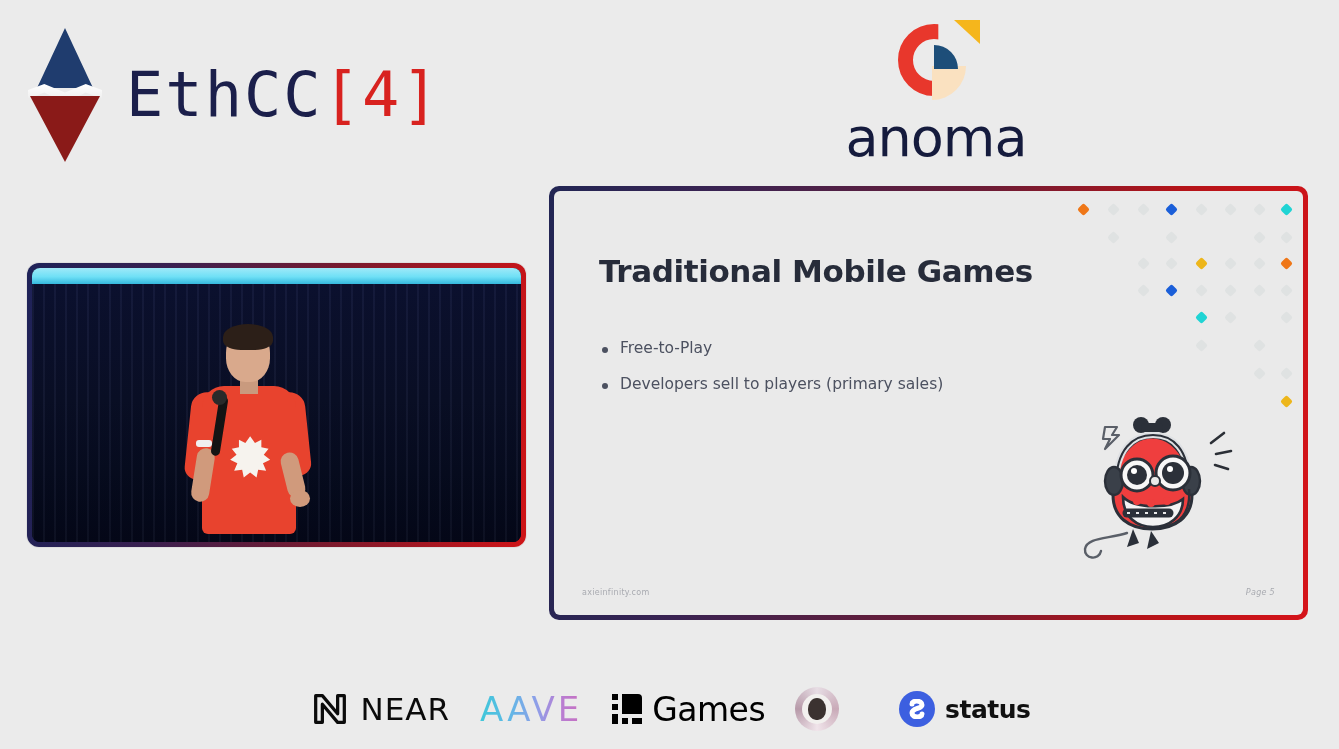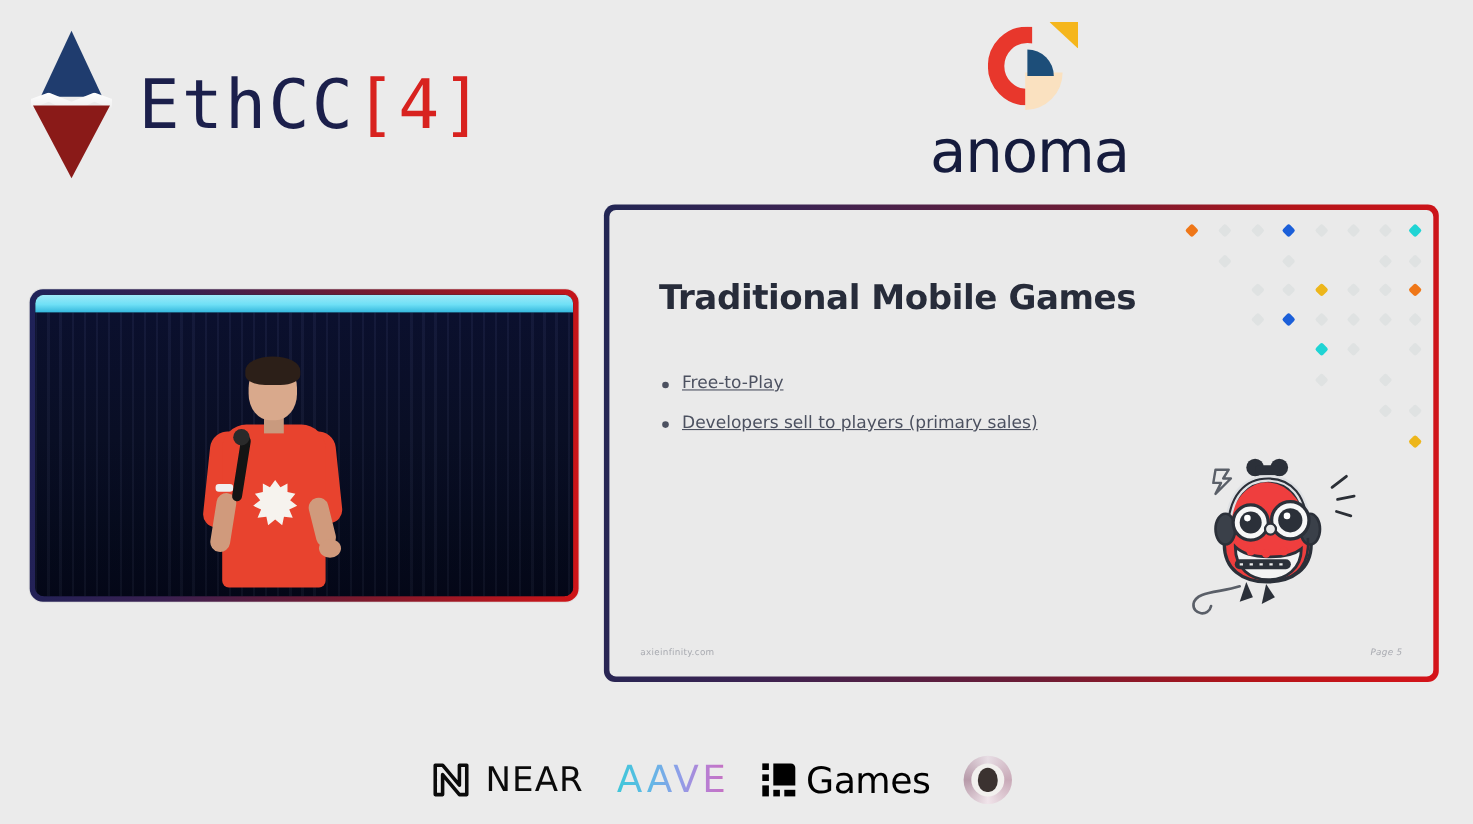--- a/index.html
+++ b/index.html
@@ -157,21 +157,21 @@
     background:#eaeaea; border-radius:6px; overflow:hidden;
   }
   #slide-title {
     position:absolute; left:45px; top:62px;
     font-family:"DejaVu Sans","Liberation Sans",sans-serif;
     font-size:31px; font-weight:bold; color:#272c3a; letter-spacing:-0.4px;
   }
   #bullets {
     position:absolute; left:48px; top:148px;
     font-family:"DejaVu Sans","Liberation Sans",sans-serif;
-    font-size:15.5px; color:#4c5160;text-decoration:underline;
+    font-size:15.5px; color:#4c5160;
   }
   .bullet { display:flex; align-items:flex-start; gap:12px; margin-bottom:18px; }
   .bullet .dot { width:6px; height:6px; border-radius:50%; background:#4c5160; margin-top:8px; flex:0 0 auto; }
 
   
   #dot-grid { position:absolute; right:6px; top:8px; width:228px; height:380px; }
   #dot-grid .d { position:absolute; width:9px; height:9px; border-radius:2px; transform:rotate(45deg); }
   #axie-wrap { position:absolute; right:58px; bottom:52px; width:170px; height:150px; }
 
   
@@ -412,14 +412,22 @@
       <div class="inner">
           <div class="face"></div>
         </div>
     </div>
   </div>
 
   <div class="sponsor">
     <span id="yap-dot-holder" style="position:relative;width:0;height:0;"></span>
   </div>
 
+  <div class="sponsor">
+    <div id="status-mark">
+      <svg class="blob" viewBox="0 0 16 20">
+        <path d="M3 5 C3 1 13 1 13 6 C13 10 3 9 3 14 C3 19 13 19 13 15" fill="none" stroke="#ffffff" stroke-width="5" stroke-linecap="round"></path>
+      </svg>
+    </div>
+    <span id="status-word">status</span>
+  </div>
 
 </div>
 
 </body></html>

